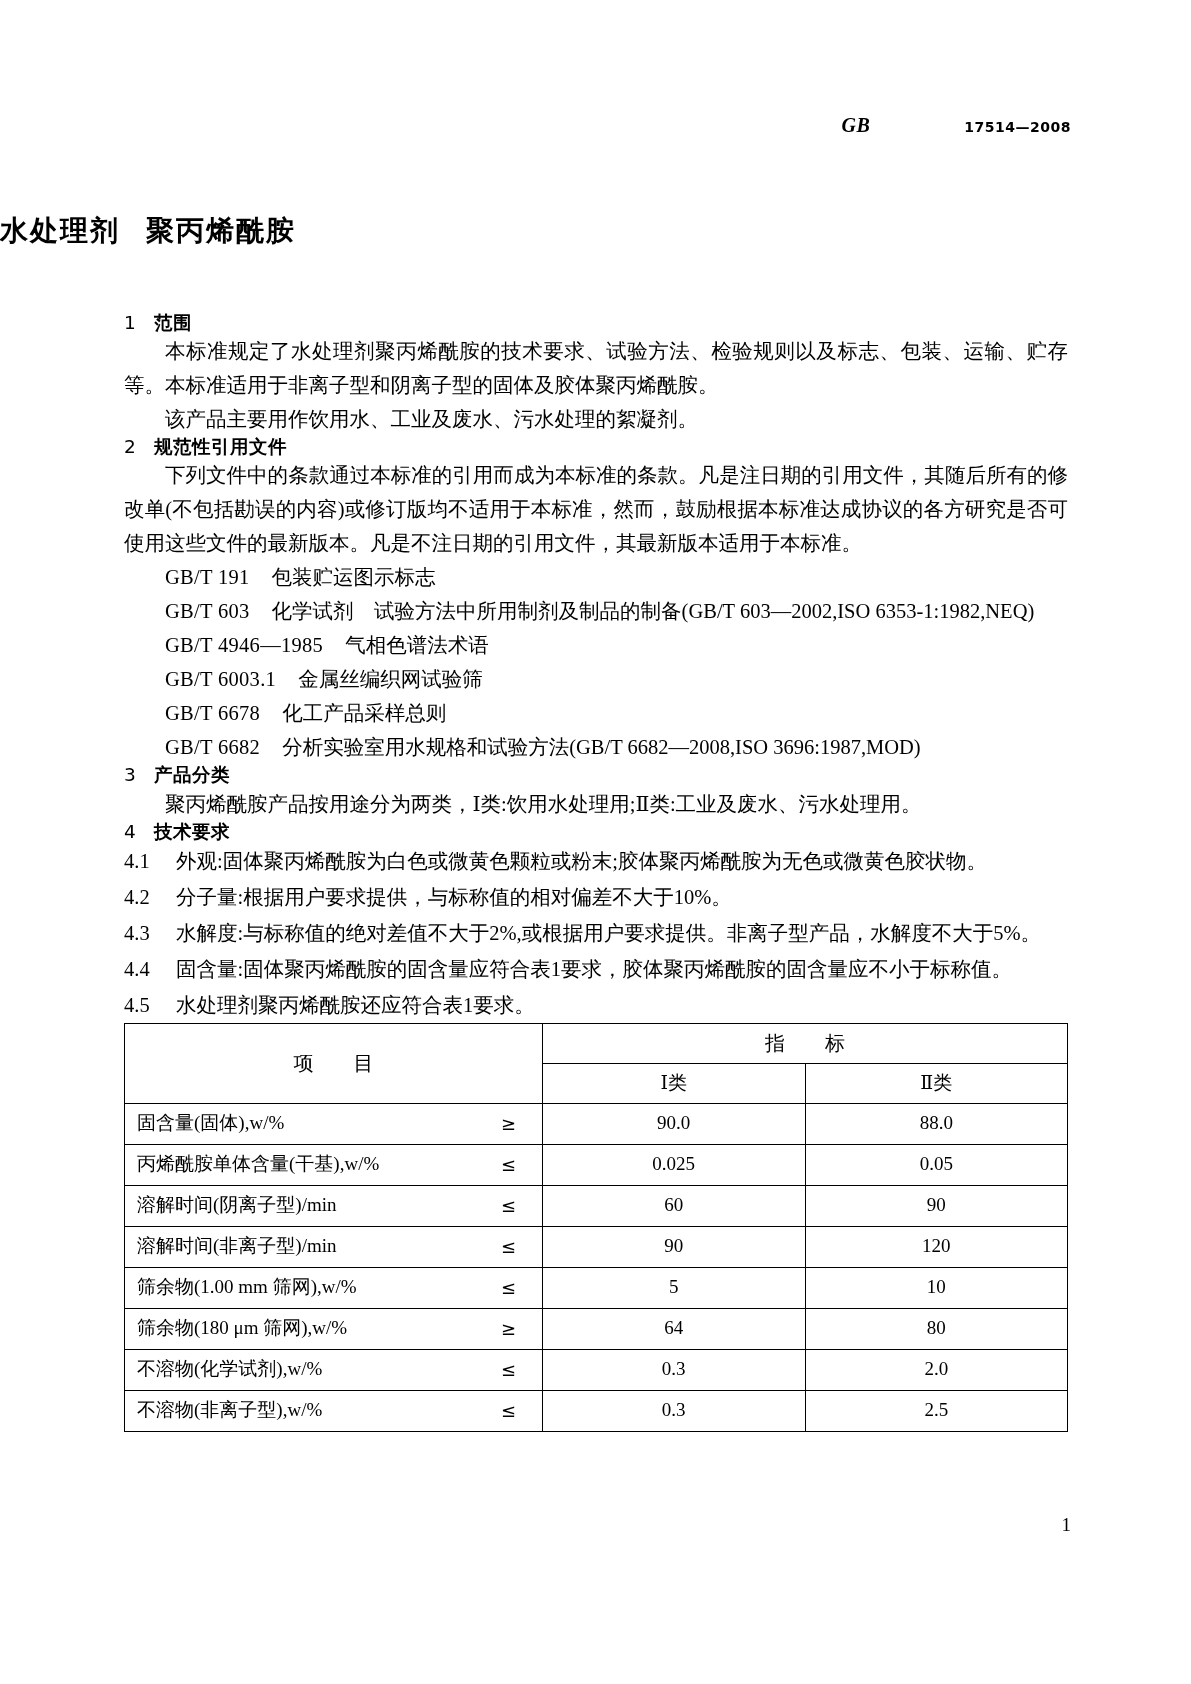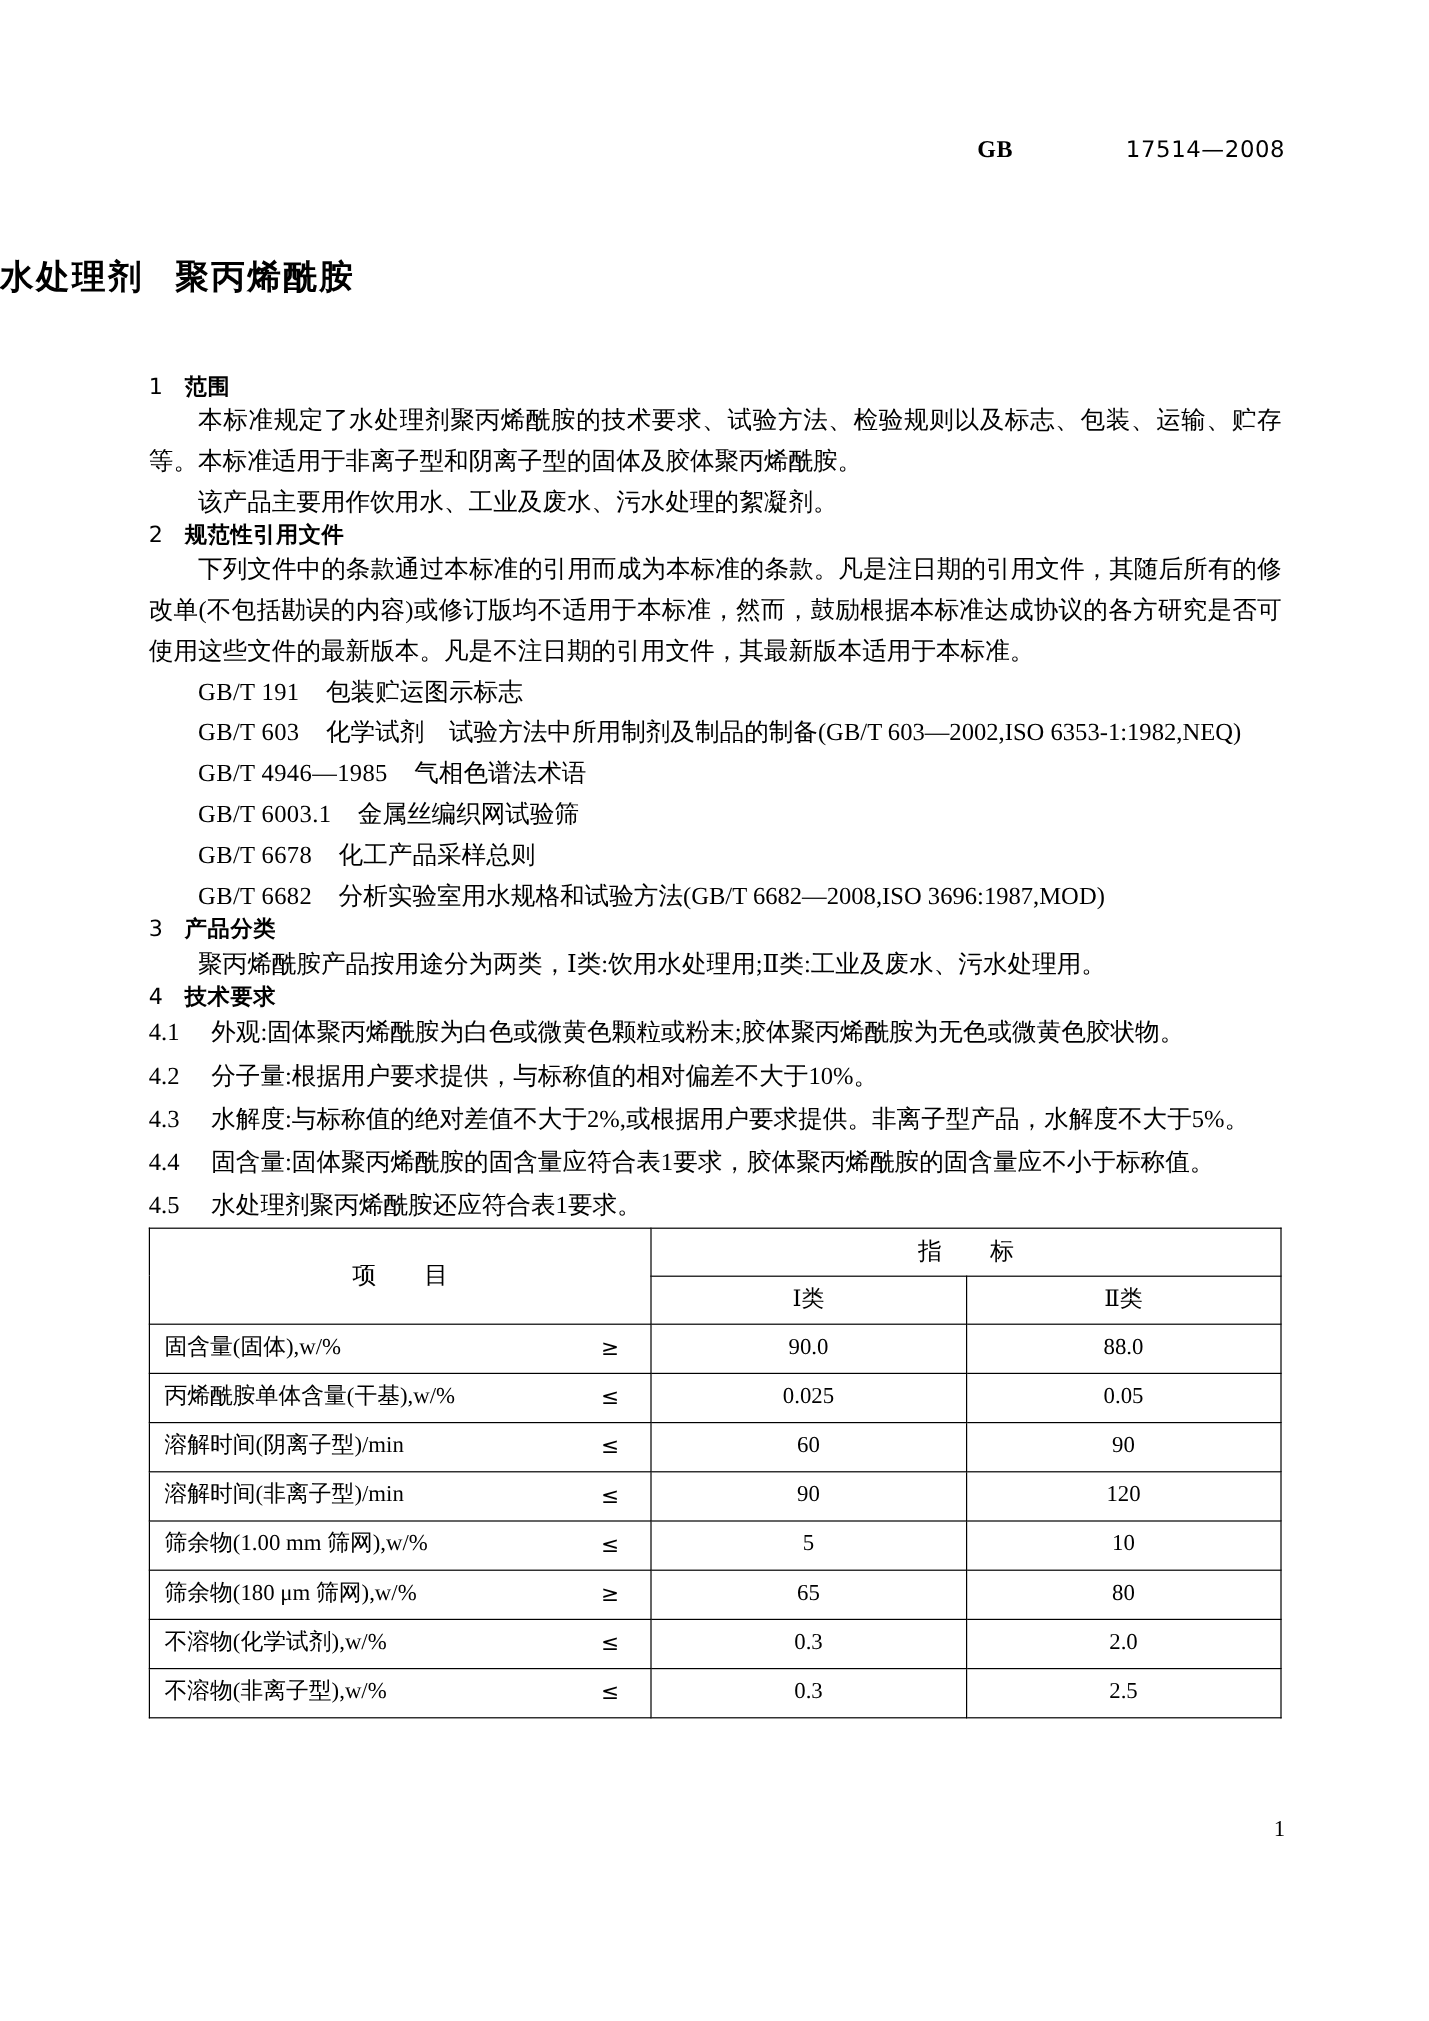--- a/index.html
+++ b/index.html
@@ -28,25 +28,26 @@
     position: absolute;
     top: 114px;
     right: 120px;
     font-size: 20px;
     letter-spacing: 0.5px;
     white-space: nowrap;
   }
   .doc-header .gb-prefix {
     font-weight: bold;
     font-family: "Liberation Serif", "DejaVu Serif", serif;
+    font-style: italic;
   }
   .doc-header .gb-num {
     font-family: "DejaVu Sans", sans-serif;
-    font-weight: 400;
-    font-size: 19px;
+    font-weight: 700;
+    font-size: 14px;
     margin-left: 41px;
   }
 
   
   .doc-title {
     position: absolute;
     top: 212px;
     left: 0;
     width: 1191px;
     font-family: "DejaVu Sans", sans-serif;
@@ -296,21 +297,21 @@
           <td class="val-cell">90</td>
           <td class="val-cell">120</td>
         </tr>
         <tr>
           <td class="item-cell"><span>筛余物(1.00 mm 筛网),w/%</span><span class="sym">≤</span></td>
           <td class="val-cell">5</td>
           <td class="val-cell">10</td>
         </tr>
         <tr>
           <td class="item-cell"><span>筛余物(180 μm 筛网),w/%</span><span class="sym">≥</span></td>
-          <td class="val-cell">65</td>
+          <td class="val-cell">64</td>
           <td class="val-cell">80</td>
         </tr>
         <tr>
           <td class="item-cell"><span>不溶物(化学试剂),w/%</span><span class="sym">≤</span></td>
           <td class="val-cell">0.3</td>
           <td class="val-cell">2.0</td>
         </tr>
         <tr>
           <td class="item-cell"><span>不溶物(非离子型),w/%</span><span class="sym">≤</span></td>
           <td class="val-cell">0.3</td>

